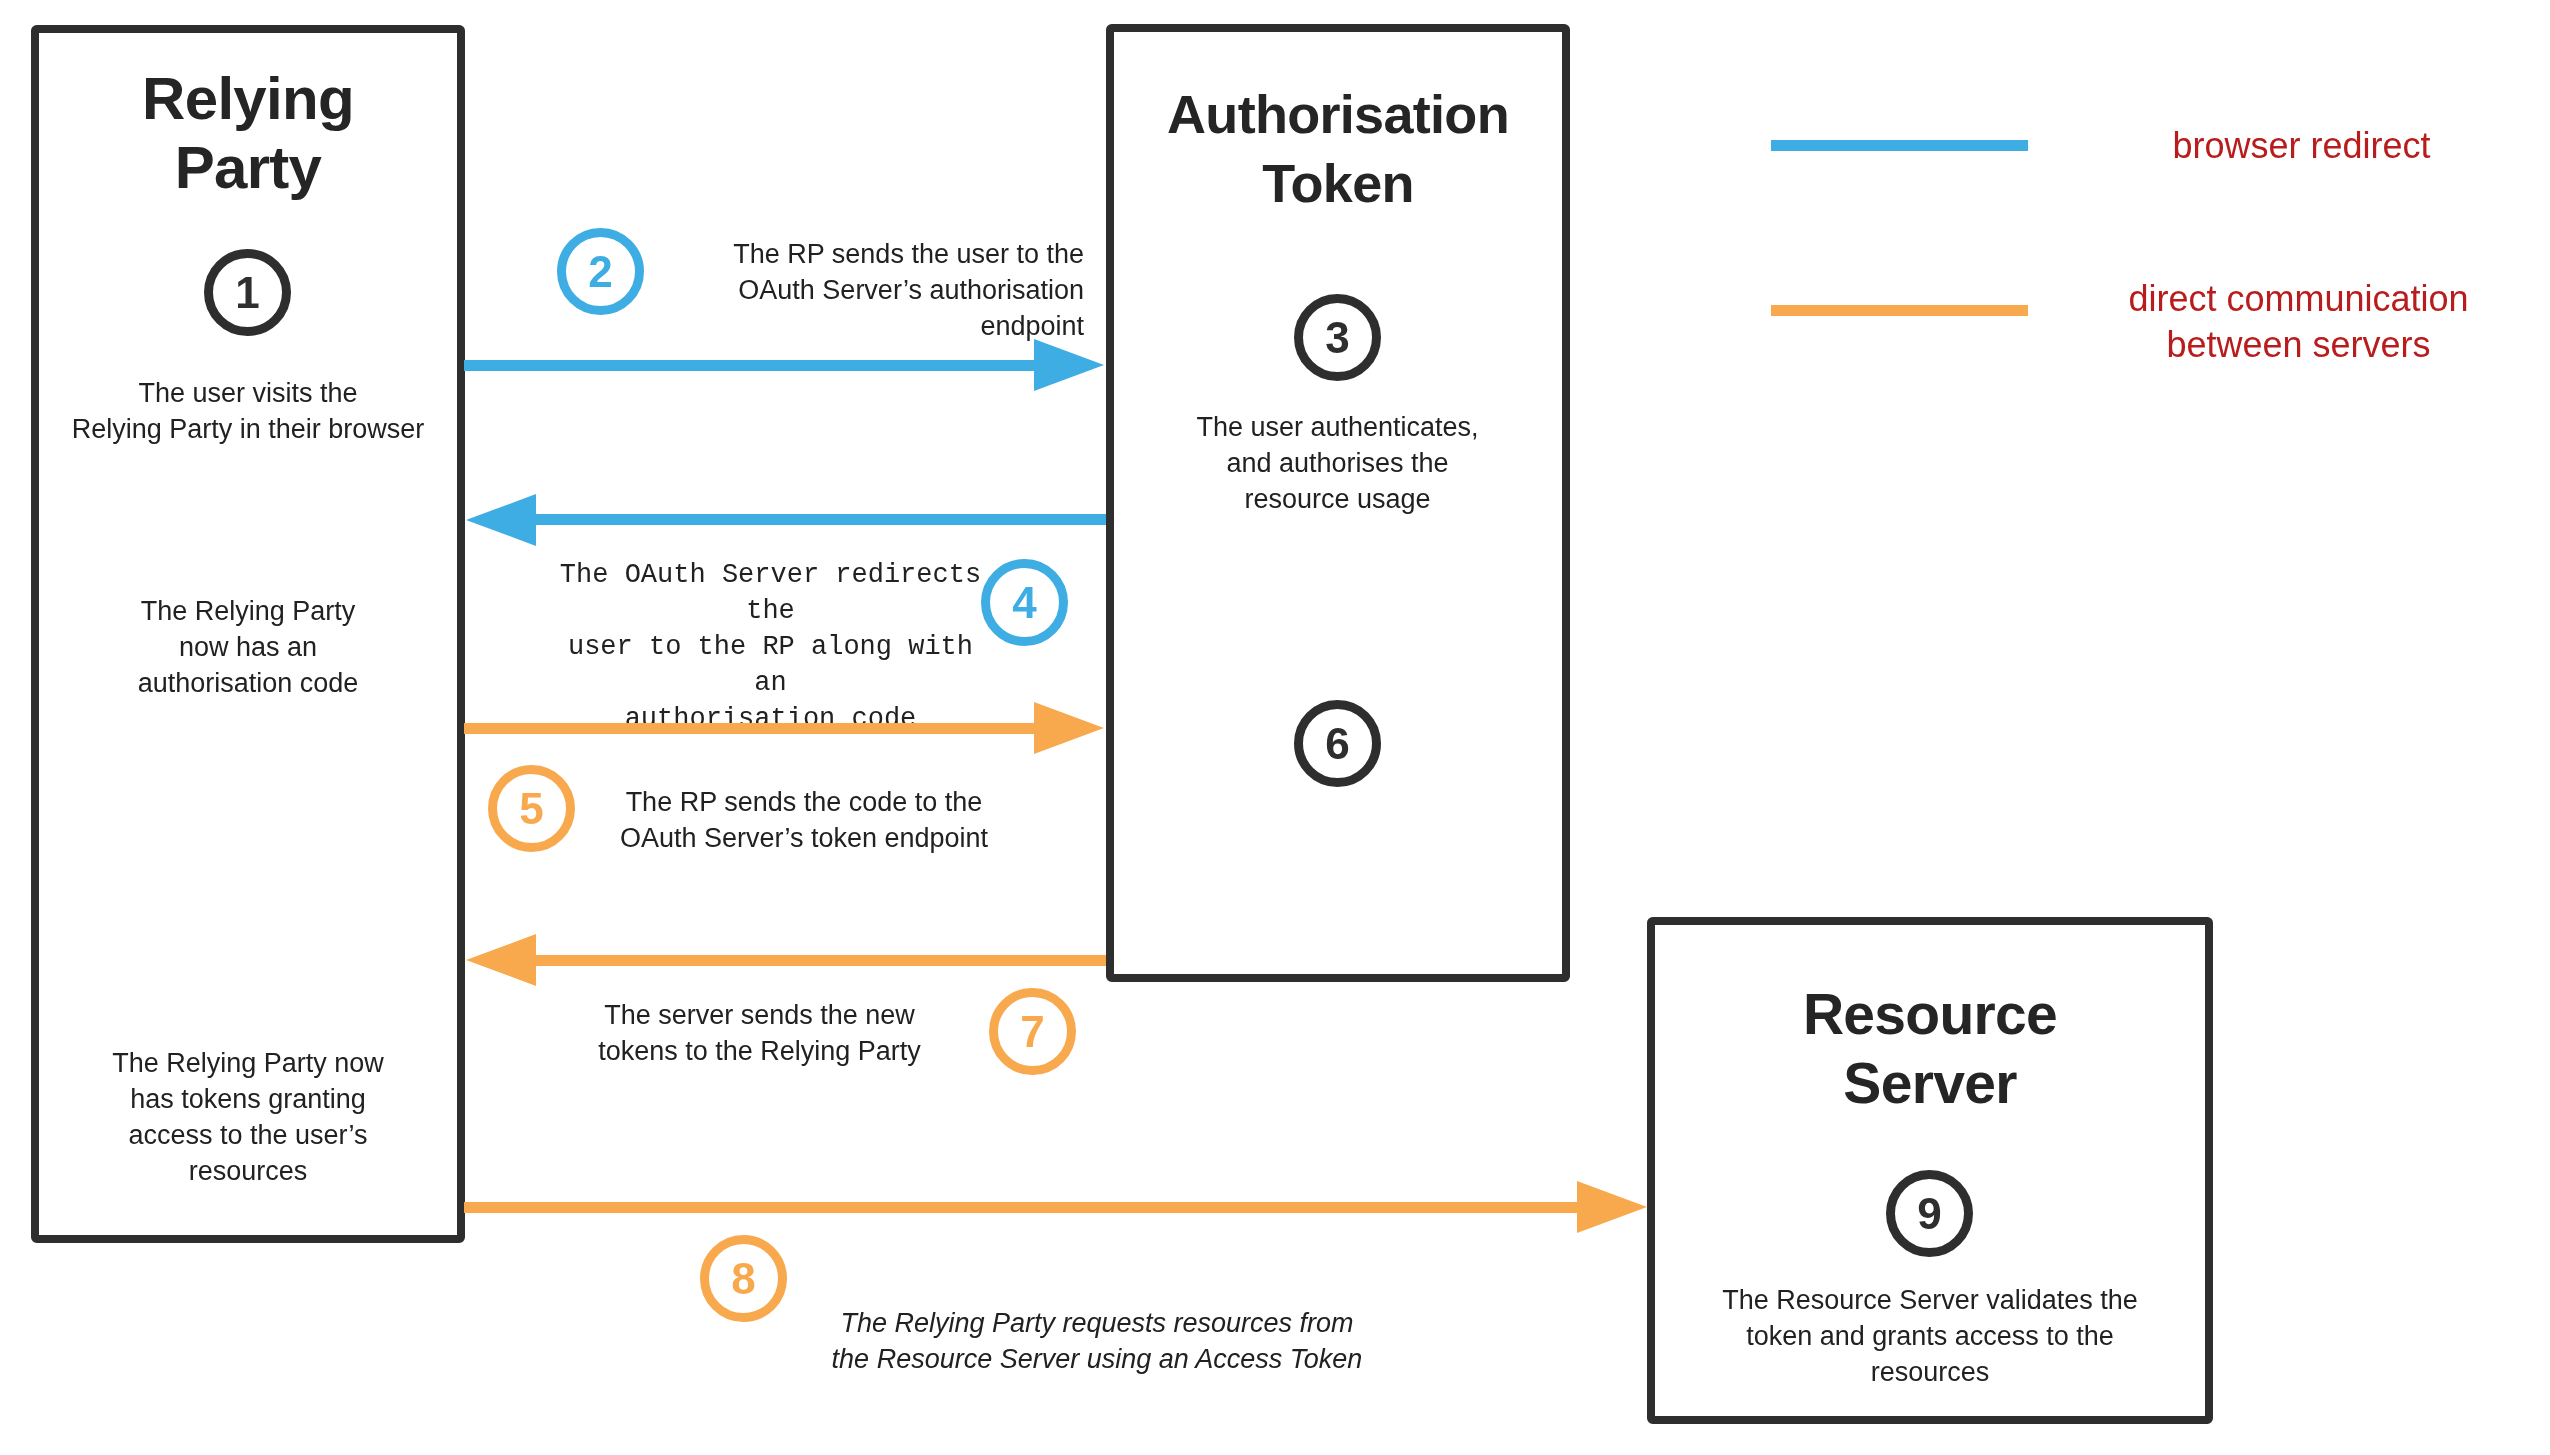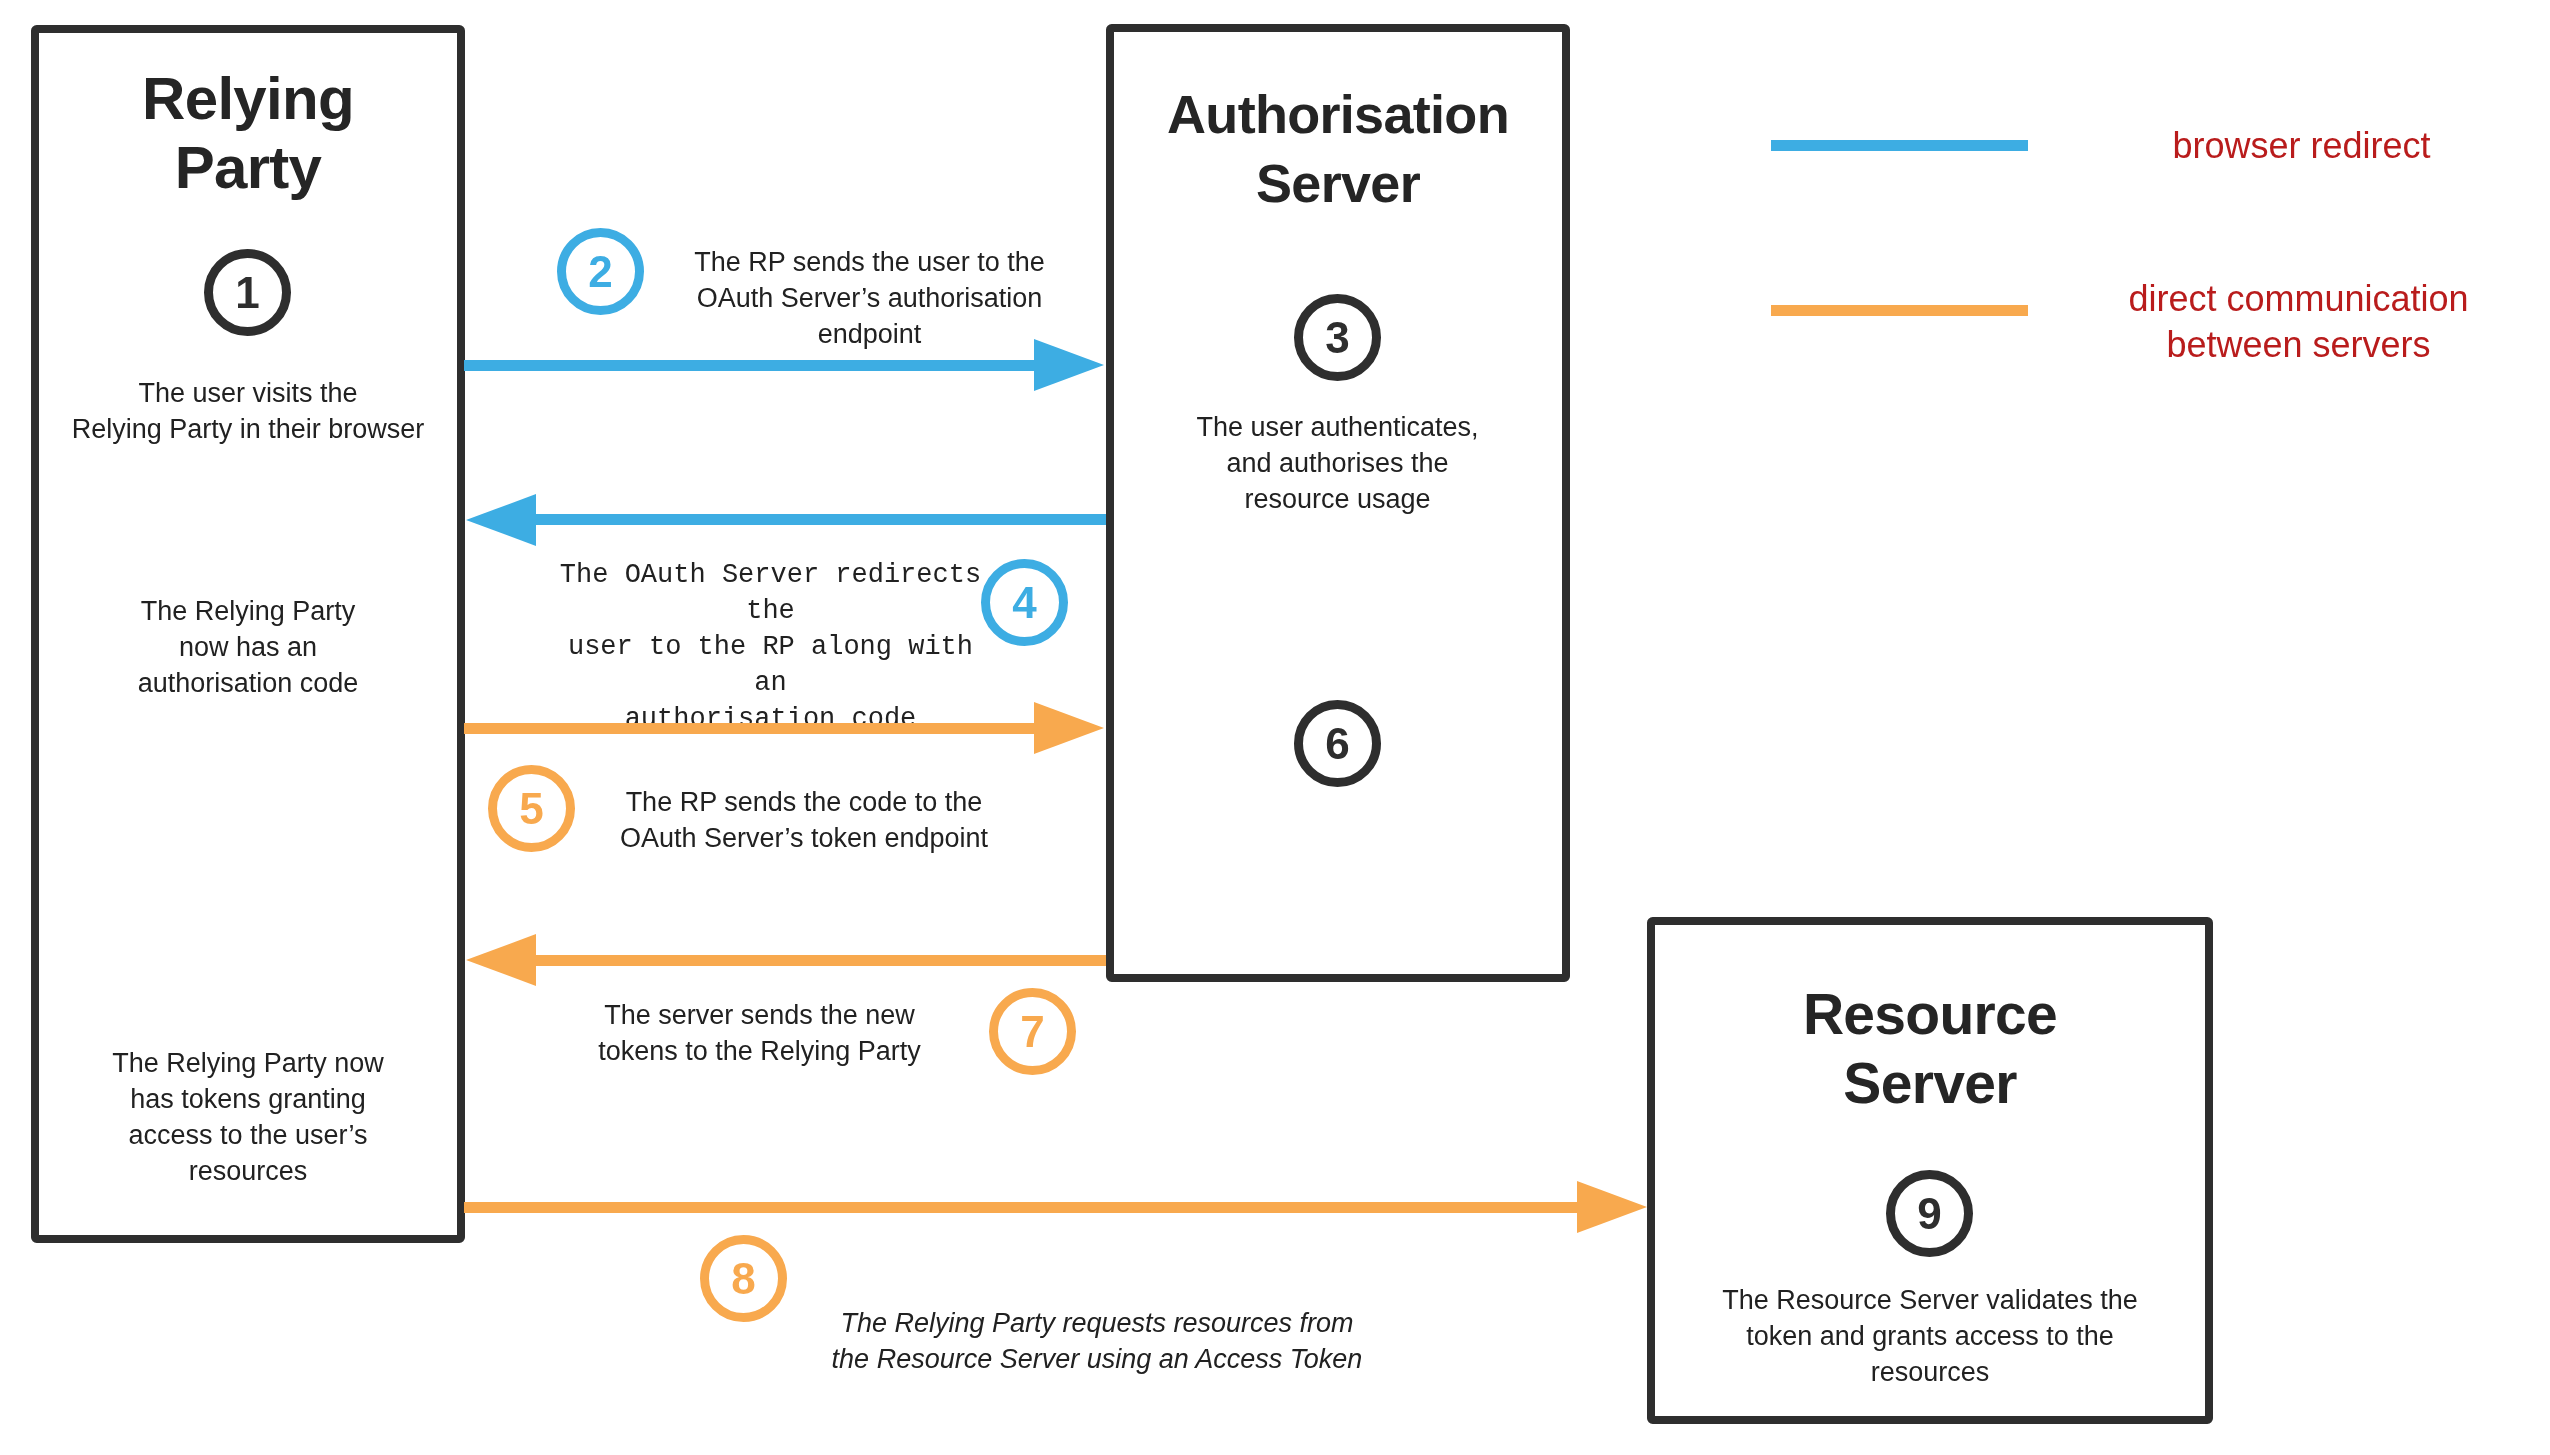--- a/index.html
+++ b/index.html
@@ -110,21 +110,21 @@
 authorisation code</div>
 
   <div class="body-text" style="left:48px; top:1045px; width:400px;">The Relying Party now
 has tokens granting
 access to the user’s
 resources</div>
 
   <div class="box" style="left:1106px; top:24px; width:464px; height:958px;"></div>
 
   <div class="title" style="left:1128px; top:80px; width:420px; font-size:54px;">Authorisation
-Server</div>
+Token</div>
 
   <div class="num" style="left:1294px; top:294px;">3</div>
 
   <div class="body-text" style="left:1123px; top:409px; width:429px;">The user authenticates,
 and authorises the
 resource usage</div>
 
   <div class="num" style="left:1294px; top:700px;">6</div>
 
 
@@ -135,21 +135,21 @@
 
   <div class="num" style="left:1886px; top:1170px;">9</div>
 
   <div class="body-text" style="left:1680px; top:1282px; width:500px;">The Resource Server validates the
 token and grants access to the
 resources</div>
 
   <div class="shaft blue" style="left:464px; top:360px; width:571px;"></div>
   <div class="head right blue" style="left:1034px; top:339px;"></div>
   <div class="num blue" style="left:557px; top:228px;">2</div>
-  <div class="body-text" style="left:655px; top:244px; width:429px;">The RP sends the user to the
+  <div class="body-text" style="left:655px; top:236px; width:429px;text-align:right;">The RP sends the user to the
 OAuth Server’s authorisation
 endpoint</div>
 
   <div class="head left blue" style="left:466px; top:494px;"></div>
   <div class="shaft blue" style="left:536px; top:514px; width:570px;"></div>
   <div class="num blue" style="left:981px; top:559px;">4</div>
   <div class="body-text" style="left:556px; top:557px; width:429px;font-family:Liberation Mono, monospace;">The OAuth Server redirects the
 user to the RP along with an
 authorisation code</div>
 

